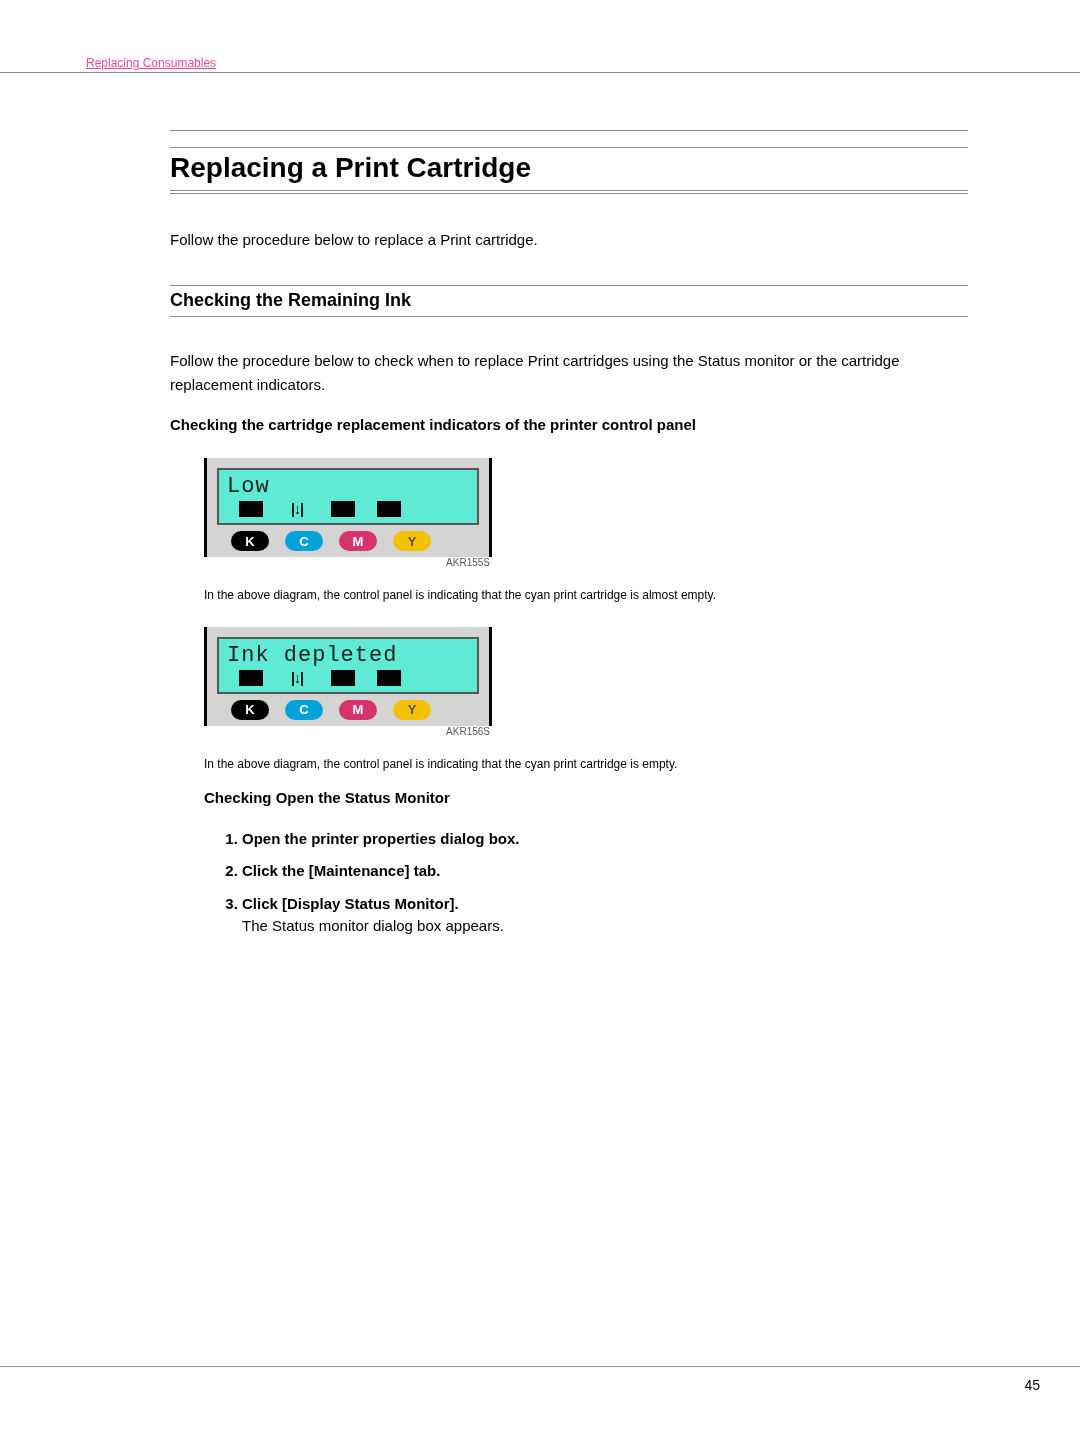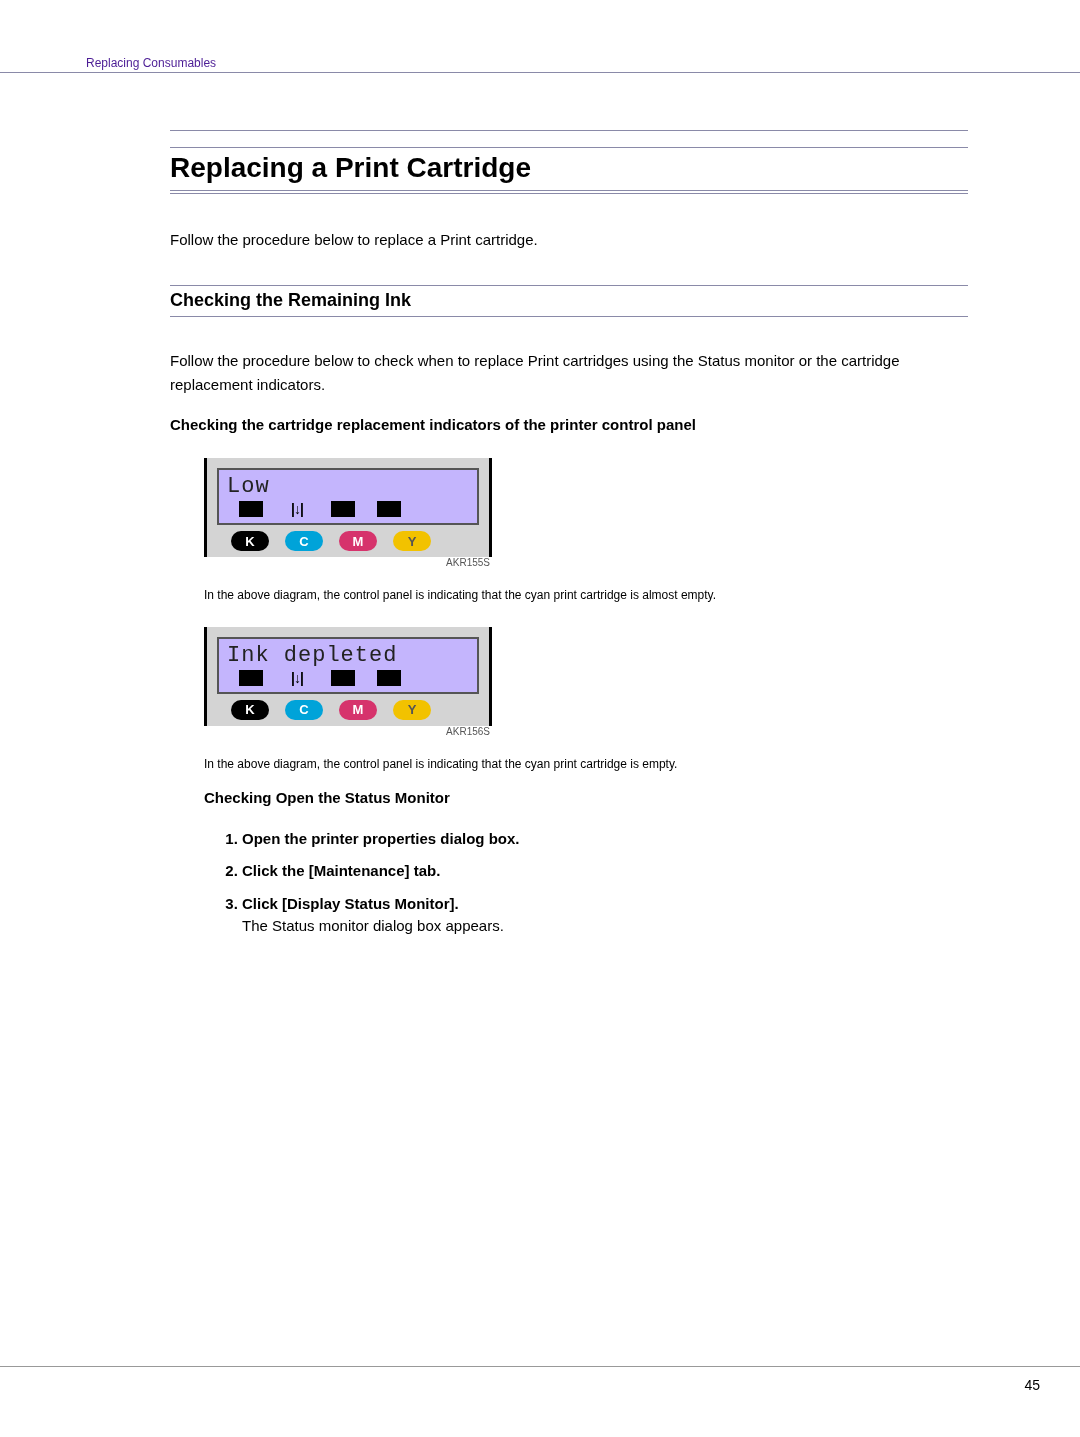--- a/index.html
+++ b/index.html
@@ -1,31 +1,31 @@
 <!DOCTYPE html>
 <html><head>
 <meta charset="utf-8">
 <style>
   * { box-sizing: border-box; margin: 0; padding: 0; }
   html, body { width: 1080px; height: 1437px; background: #ffffff; font-family: Arial, Helvetica, sans-serif; color: #000; }
   .page { position: relative; width: 1080px; height: 1437px; }
   .header-band { position: absolute; top: 45px; left: 0; right: 0; height: 28px; border-bottom: 1px solid #8a8aa8; }
-  .header-text { position: absolute; left: 86px; bottom: 2px; font-size: 12px; color: #4c1d95; }
+  .header-text { position: absolute; left: 86px; bottom: 2px; font-size: 12px; color: #ec4899; text-decoration: underline; }
   .content { position: absolute; left: 170px; top: 130px; width: 798px; }
   .title-wrap { border-top: 1px solid #8a8aa8; padding-top:16px; border-bottom:1px solid #8a8aa8; padding-bottom:2px; margin-bottom: 34px;}
   .title-inner { border-top: 1px solid #8a8aa8; border-bottom: 1px solid #8a8aa8; padding: 4px 0 6px 0; }
   .title-inner h1 { font-size: 28px; font-weight: bold; border:none; }
   p.body { font-size: 15px; line-height: 1.55; margin-bottom: 18px; }
   .subheading-wrap { border-top:1px solid #8a8aa8; border-bottom:1px solid #8a8aa8; padding:1px 0; margin-top: 34px; margin-bottom: 32px;}
   .subheading-inner { padding: 3px 0 4px 0; }
   h2.sub { font-size: 18px; font-weight: bold; }
   .bold-line { font-size:15px; font-weight:bold; margin: 14px 0 18px 0; line-height:1.5;}
   .diagram-block { margin: 22px 0 8px 34px; width: 288px; }
   .diag-frame { border-left: 3px solid #000; border-right: 3px solid #000; background: #d4d4d4; padding: 10px 10px 6px 10px; }
-  .lcd { background: #c4b5fd; border: 2px solid #555; padding: 4px 8px 6px 8px; margin-bottom: 6px; }
+  .lcd { background: #5eead4; border: 2px solid #555; padding: 4px 8px 6px 8px; margin-bottom: 6px; }
   .lcd-text { font-family: "Courier New", monospace; font-size: 22px; letter-spacing: 1px; color:#222; }
   .lcd-icons { display:flex; gap: 22px; padding: 2px 6px 0 12px; }
   .ic-full { width: 24px; height: 16px; background: linear-gradient(#000 0 33%, #fff 33% 34%, #000 34% 66%, #fff 66% 67%, #000 67% 100%); border:1px solid #000;}
   .ic-low { width:24px; height:16px; position:relative; display:flex; align-items:center; justify-content:center;}
   .ic-low::before { content:"|↓|"; font-size:14px; font-weight:bold; letter-spacing:-1px;}
   .label-row { display:flex; gap: 16px; padding: 0 4px 0 14px; justify-content:flex-start; }
   .pill { width: 38px; height: 20px; border-radius: 10px; color:#fff; font-weight:bold; font-size:13px; display:flex; align-items:center; justify-content:center; }
   .pill.k { background:#000; }
   .pill.c { background:#00a3d9; }
   .pill.m { background:#d6336c; }

